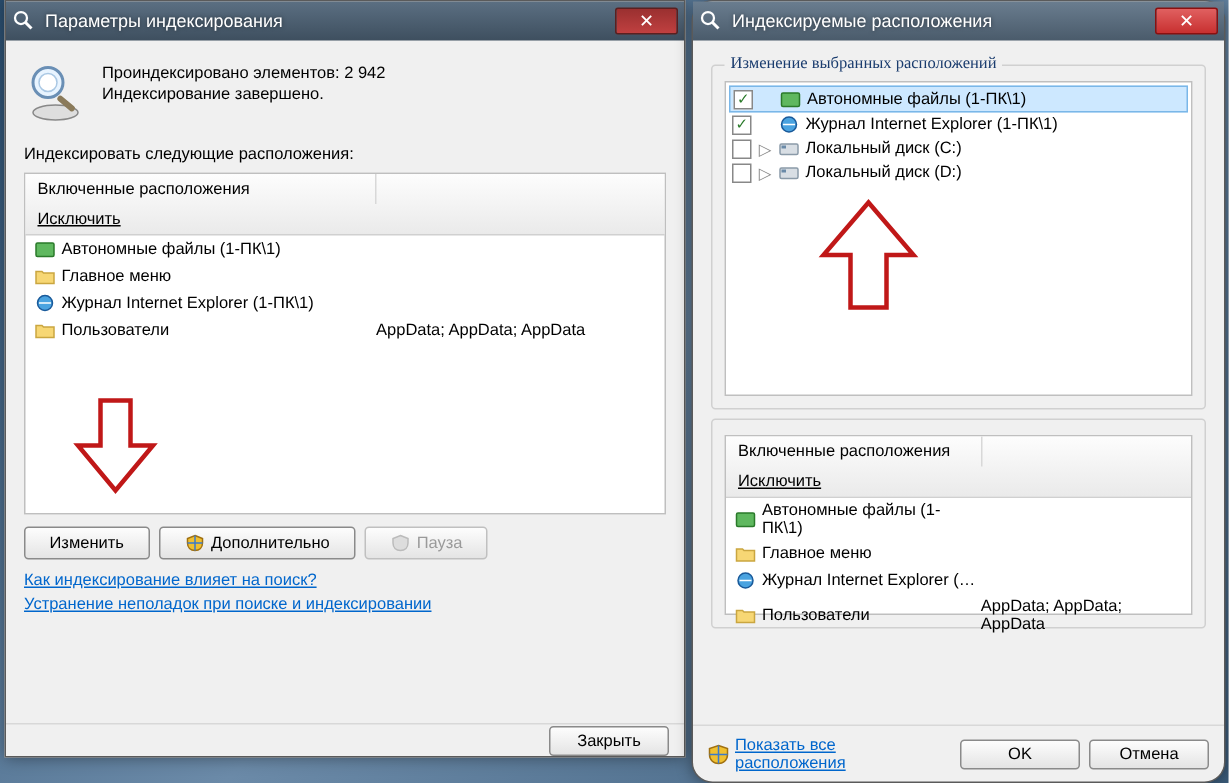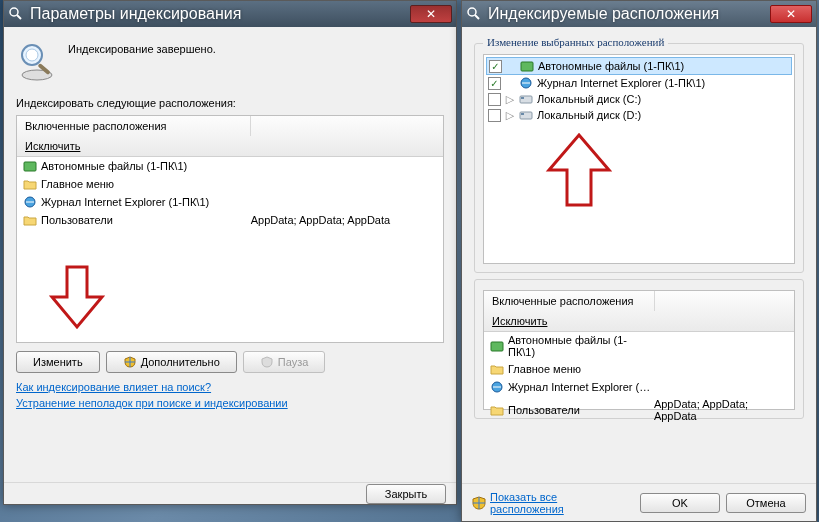--- a/index.html
+++ b/index.html
@@ -1,23 +1,23 @@
 <!DOCTYPE html>
 <html><head>
 <meta charset="utf-8">
 <style>
   * { box-sizing: border-box; font-family: "Segoe UI", Tahoma, sans-serif; font-size: 11px; }
   body { margin: 0; width: 819px; height: 522px; background: linear-gradient(135deg,#2a4d6e,#6b8aa8,#3a5a78); position: relative; overflow: hidden; }
   .window { position: absolute; background: #f0f0f0; border: 1px solid #5a5a5a; box-shadow: 0 0 10px rgba(0,0,0,.4); }
   .win1 { left: 3px; top: 0; width: 454px; height: 505px; }
-  .win2 { left: 461px; top: 0; width: 356px; height: 522px; }
+  .win2 { left: 461px; top: 0; width: 356px; height: 522px; border-radius: 14px; }
   .titlebar { height: 26px; background: linear-gradient(#5b6f82,#3e4f5f); color: #fff; display: flex; align-items: center; padding: 0 4px; position: relative; }
   .titlebar.red-close { background: linear-gradient(#6a7d8f,#4a5b6b); }
   .title-icon { width: 16px; height: 16px; margin-right: 6px; display:inline-flex; align-items:center; justify-content:center; }
-  .title-text { flex: 1; font-size: 16px; text-shadow: 0 0 3px rgba(0,0,0,.5); }
+  .title-text { flex: 1; font-size: 12px; text-shadow: 0 0 3px rgba(0,0,0,.5); }
   .closebtn { width: 42px; height: 18px; background: linear-gradient(#9a3030,#c04040); border: 1px solid #5a2020; border-radius: 2px; display:flex; align-items:center; justify-content:center; color:#fff; font-size:12px; cursor:pointer; }
   .closebtn.red { background: linear-gradient(#e06060,#c83030); border-color:#8a1010; }
   .body { padding: 10px 12px; background: #f0f0f0; }
   .statusrow { display:flex; align-items:flex-start; gap:10px; margin: 4px 0 14px 0; }
   .bigicon { width: 42px; height: 42px; }
   .statustext p { margin: 2px 0; }
   .sectionlabel { margin: 6px 0 6px 0; }
   .table-frame { border: 1px solid #bfbfbf; background: #fff; }
   .thead { display:flex; background: linear-gradient(#fdfdfd,#eaeaea); border-bottom:1px solid #d0d0d0;flex-direction:column; }
   .th { padding: 4px 8px; border-right:1px solid #d8d8d8; }
@@ -66,20 +66,21 @@
     <div class="statusrow">
       <span class="bigicon">
         <svg viewBox="0 0 42 42" width="42" height="42">
           <ellipse cx="21" cy="34" rx="15" ry="5" fill="#dedede" stroke="#888"></ellipse>
           <circle cx="16" cy="14" r="10" fill="#e8f4ff" stroke="#6a8fb5" stroke-width="2"></circle>
           <circle cx="16" cy="14" r="6" fill="#fff" stroke="#aac8e4"></circle>
           <rect x="24" y="22" width="14" height="4" rx="2" fill="#8a7a5a" transform="rotate(40 24 22)"></rect>
         </svg>
       </span>
       <div class="statustext">
+        <p>Проиндексировано элементов: 2 942</p>
         <p>Индексирование завершено.</p>
       </div>
     </div>
     <p class="sectionlabel">Индексировать следующие расположения:</p>
 
     <div class="table-frame" style="height:228px; position:relative;">
       <div class="thead">
         <div class="th col1">Включенные расположения</div>
         <div class="th col2">Исключить</div>
       </div>

